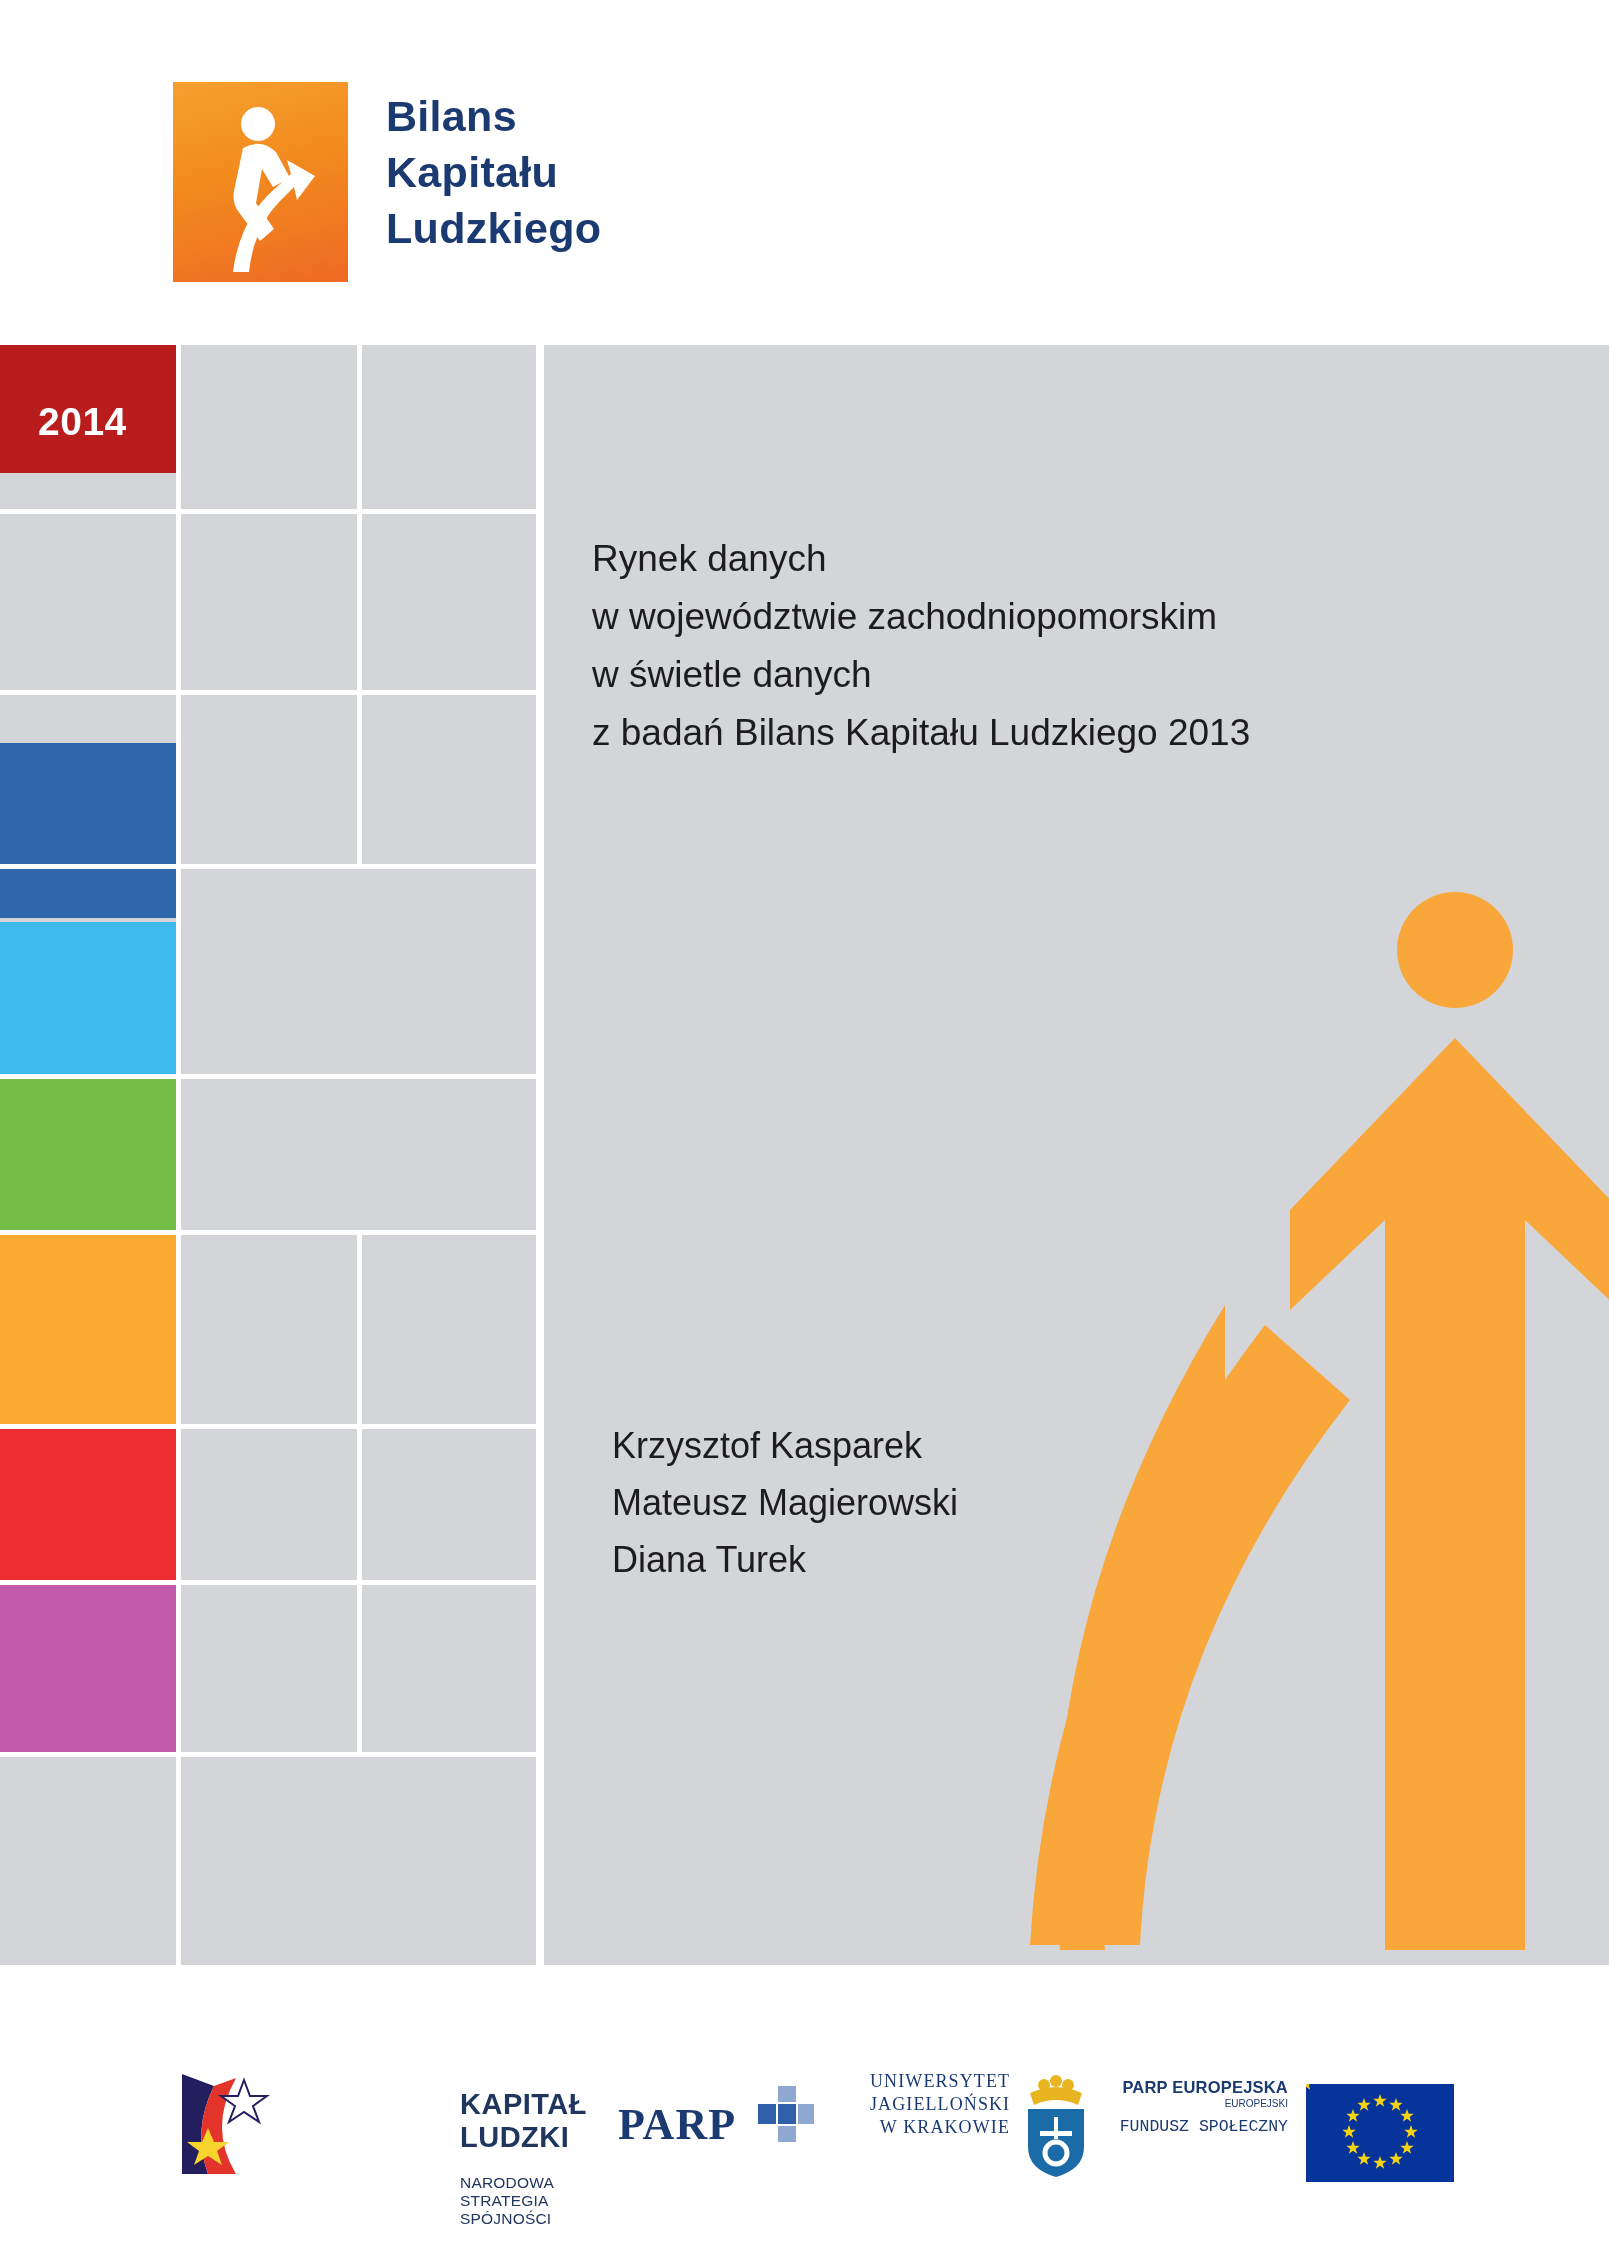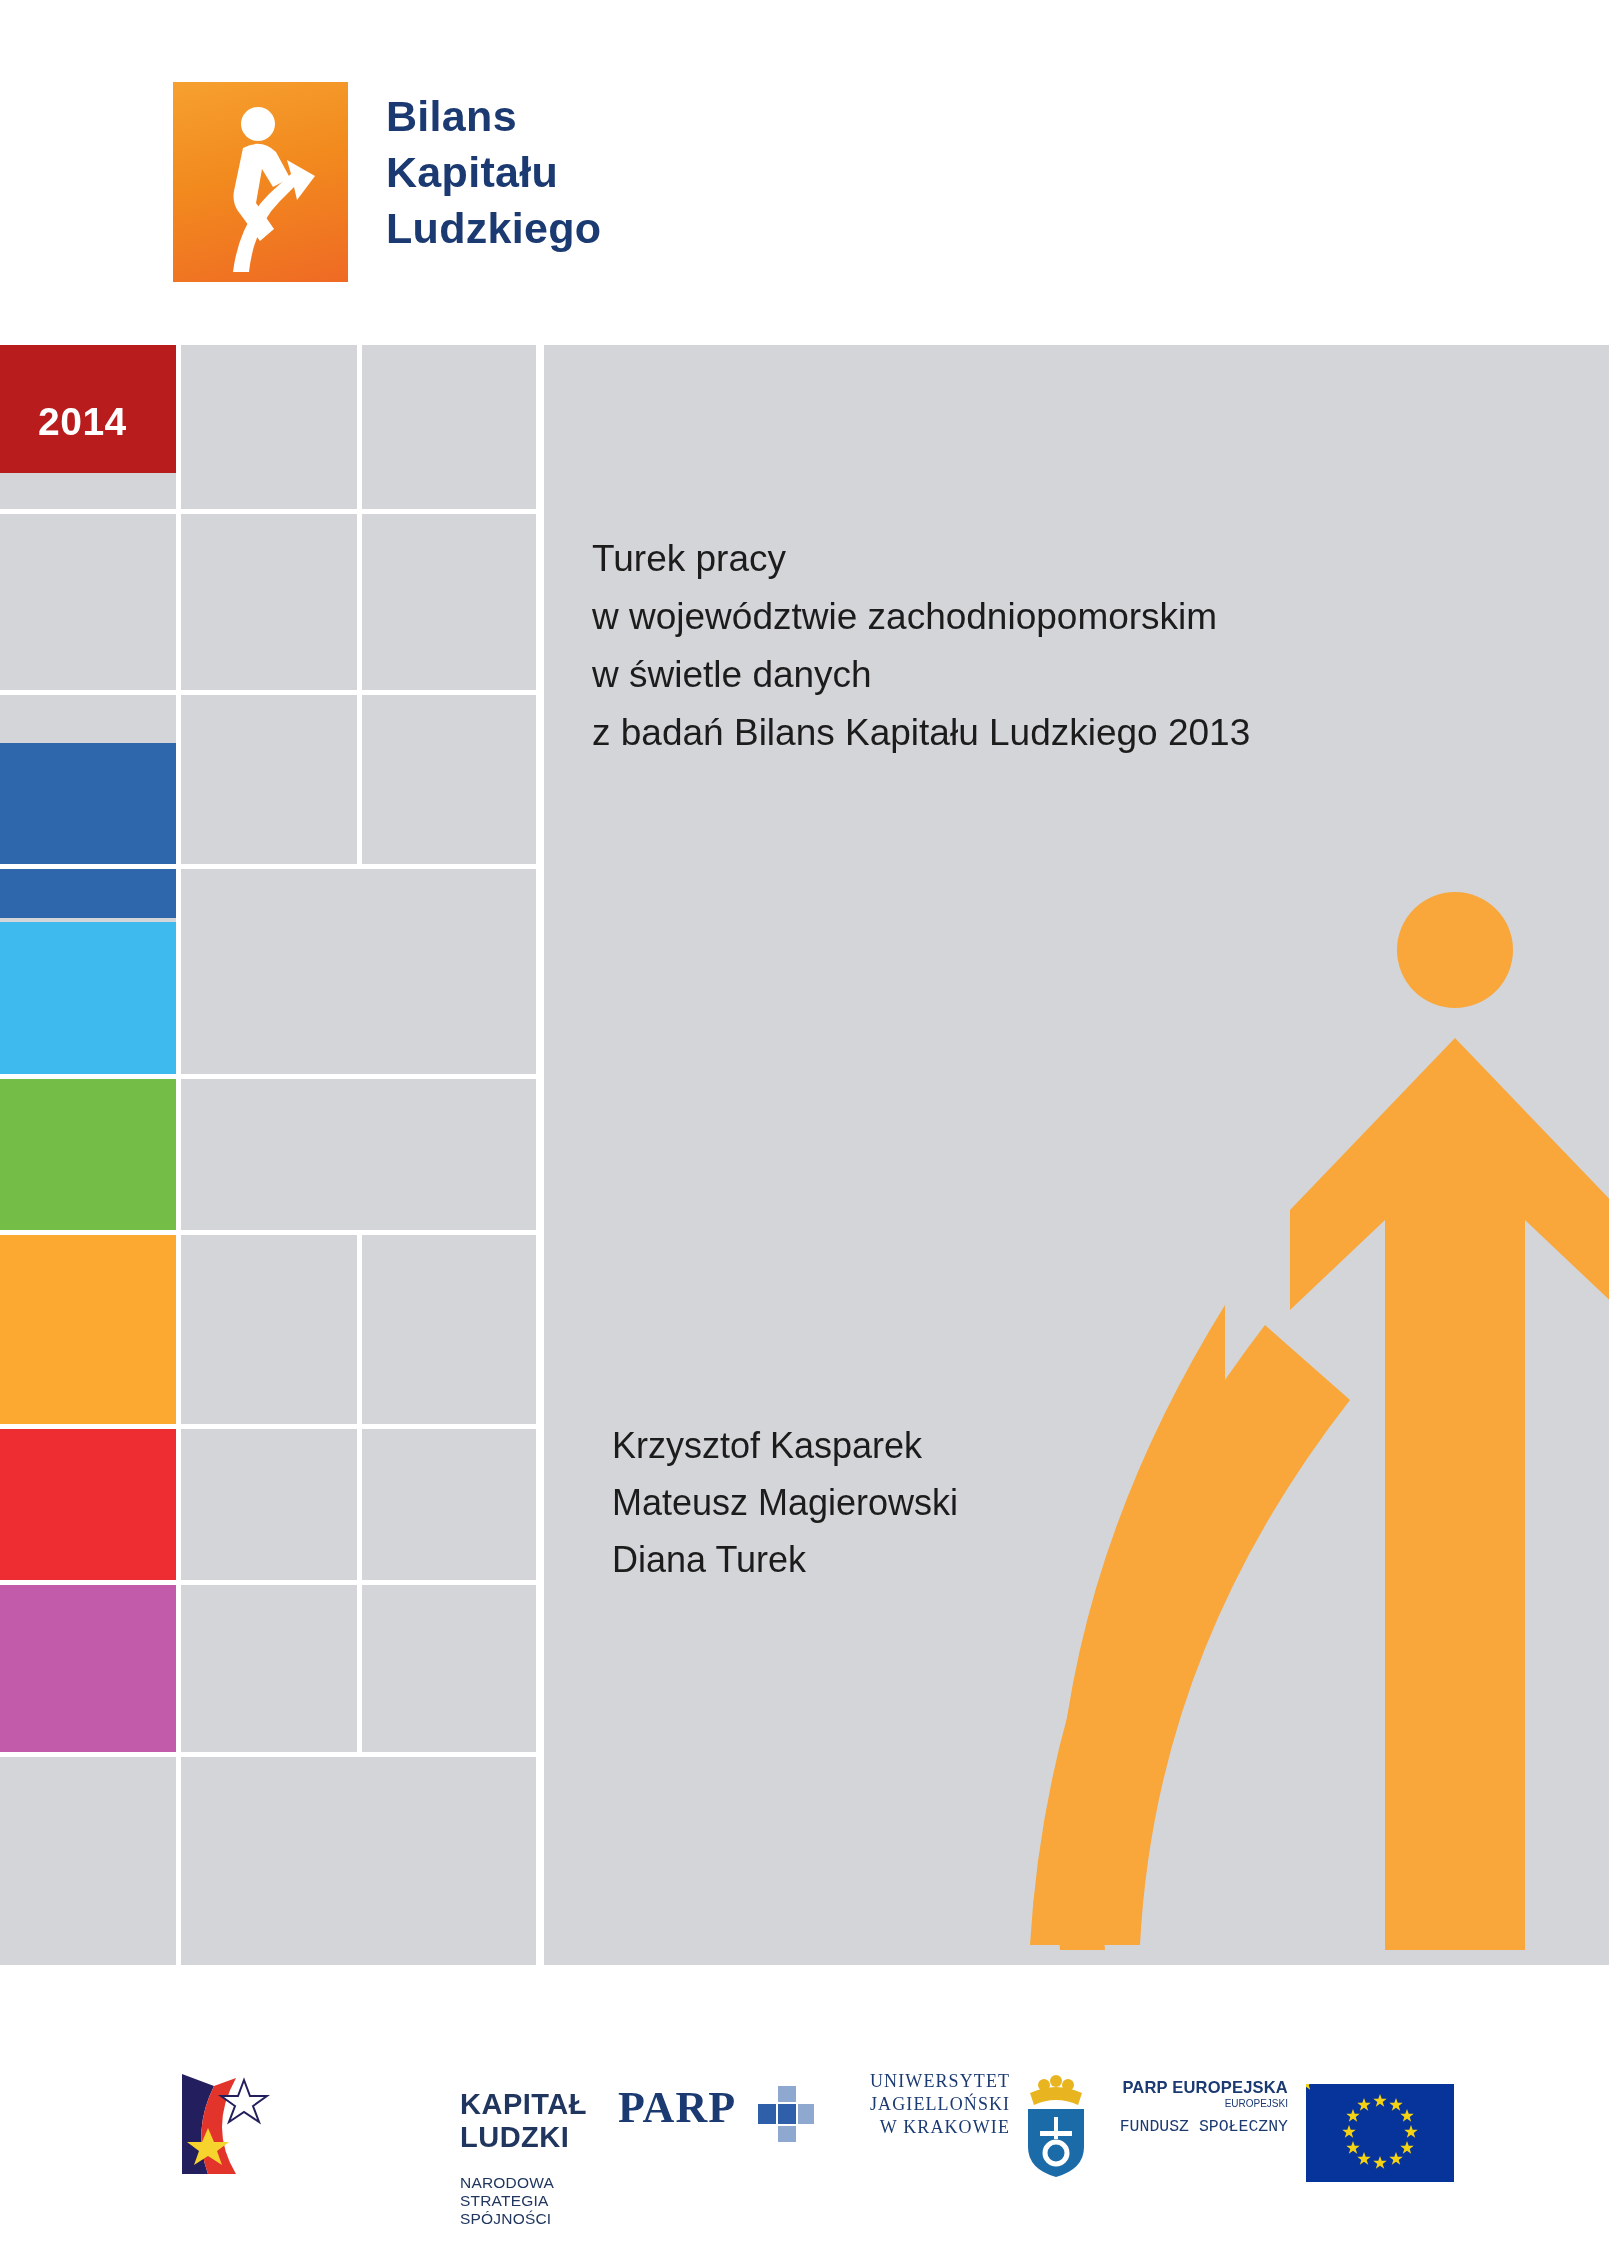--- a/index.html
+++ b/index.html
@@ -272,21 +272,21 @@
         <path d="M10 1055
                  q20 -340 235 -620
                  l85 75
                  q-195 250 -210 545
                  z"></path>
       </g>
     </svg>
   </div>
 
   <div id="title">
-    <div>Turek pracy</div>
+    <div>Rynek danych</div>
     <div>w województwie zachodniopomorskim</div>
     <div>w świetle danych</div>
     <div>z badań Bilans Kapitału Ludzkiego 2013</div>
   </div>
 
   <div id="authors">
     <div>Krzysztof Kasparek</div>
     <div>Mateusz Magierowski</div>
     <div>Diana Turek</div>
   </div>
@@ -304,21 +304,21 @@
         <polygon points="30,58 36,72 51,72 39,81 44,95 30,86 16,95 21,81 9,72 24,72" fill="#f6d32d"></polygon>
       </svg>
     </span>
     <div id="kl-text">
       <div id="kl-title">KAPITAŁ LUDZKI</div>
       <div id="kl-sub">NARODOWA STRATEGIA SPÓJNOŚCI</div>
     </div>
   </div>
 
   <div class="footer-item" id="parp-logo">
-    <div style="display:flex; align-items:flex-start; gap:18px;">
+    <div style="display:flex; align-items:flex-end; gap:18px;">
       <div id="parp-word">PARP</div>
       <span>
         <svg width="64" height="64" viewBox="0 0 64 64" aria-hidden="true">
           <rect x="4" y="22" width="18" height="20" fill="#2f5fa8"></rect>
           <rect x="24" y="4" width="18" height="16" fill="#8fa8cf"></rect>
           <rect x="24" y="22" width="18" height="20" fill="#2f5fa8"></rect>
           <rect x="24" y="44" width="18" height="16" fill="#8fa8cf"></rect>
           <rect x="44" y="22" width="16" height="20" fill="#8fa8cf"></rect>
         </svg>
       </span>

